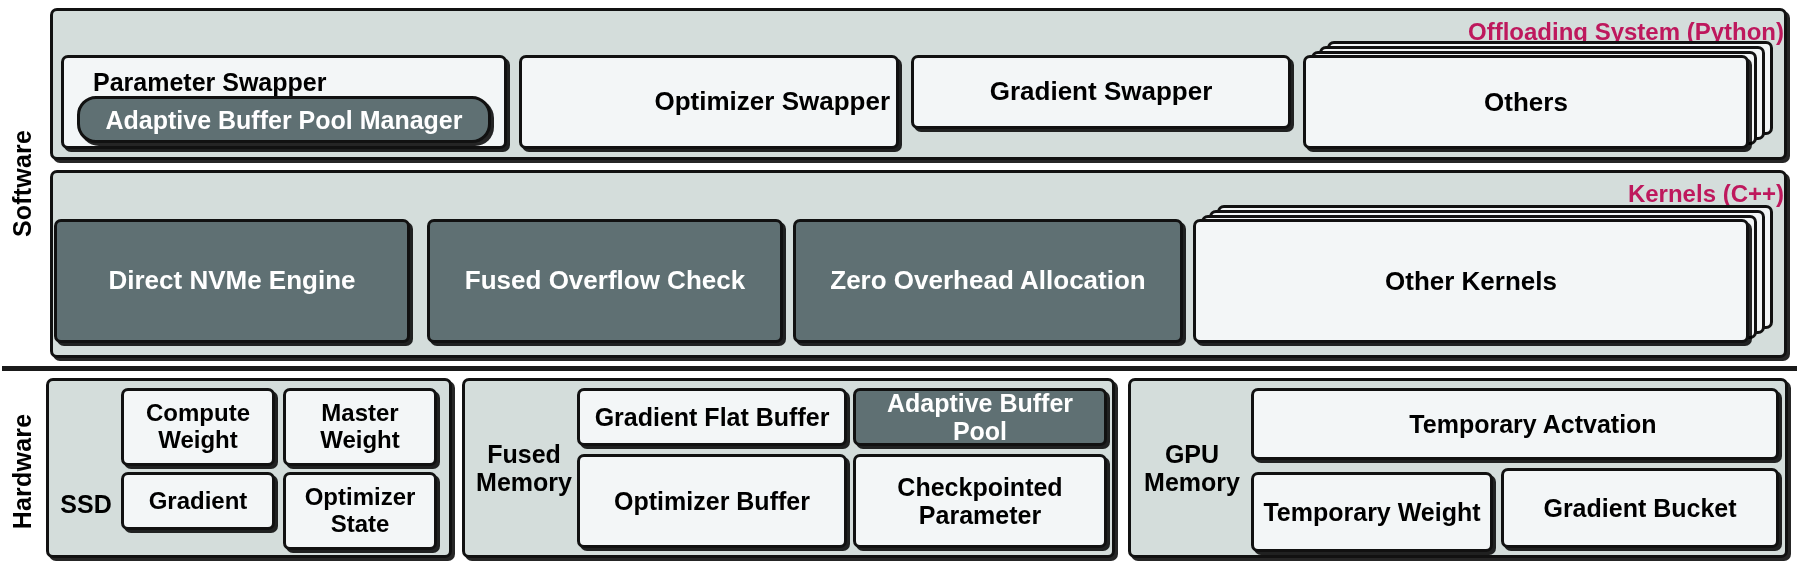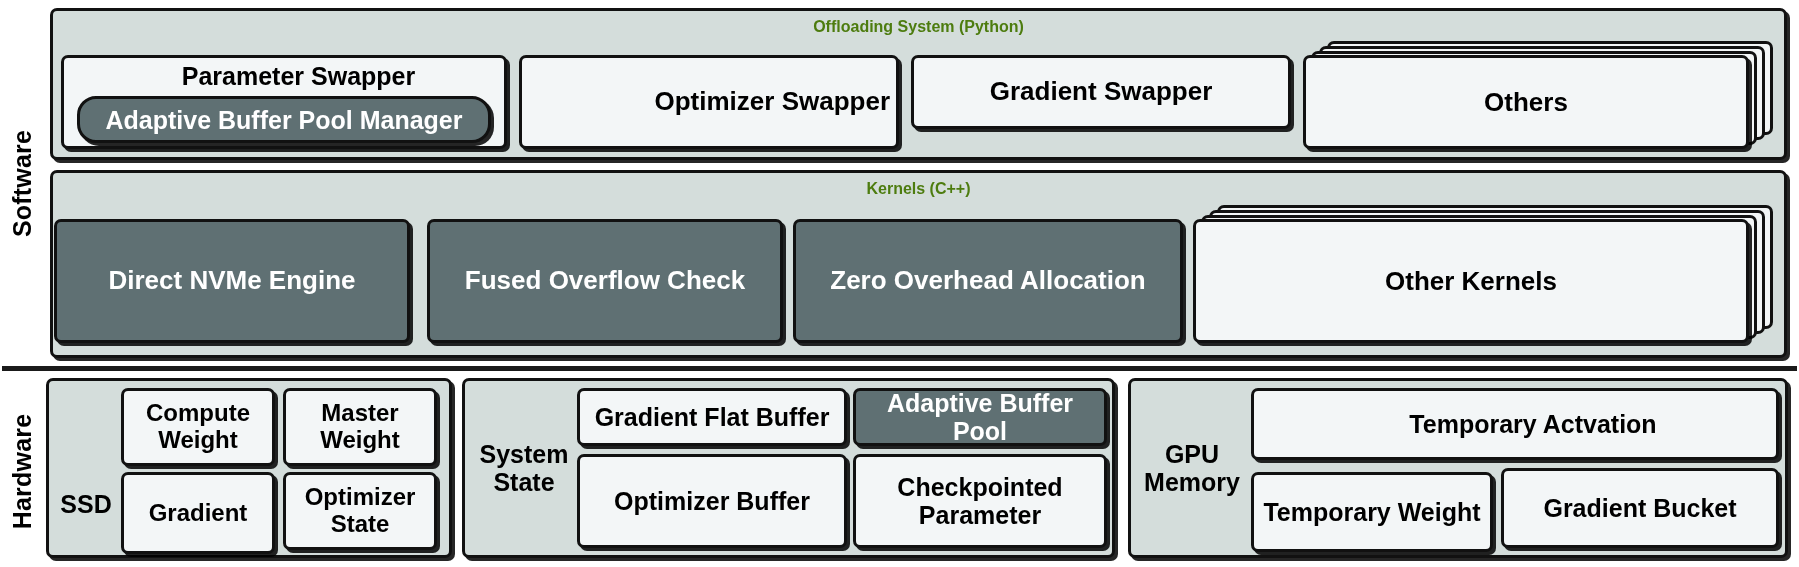--- a/index.html
+++ b/index.html
@@ -57,24 +57,24 @@
     box-sizing: border-box;
     background: #d4dddb;
     border: 3px solid #111;
     border-radius: 7px;
     box-shadow: 3px 3px 0 rgba(0,0,0,.85);
   }
   .panel-title {
     position: absolute;
     left: 0; right: 0;
     top: 7px;
-    text-align: center;
-    font-weight: bold;
-    font-size: 16px;
-    color: #4d7c0f;
+    text-align: right;
+    font-weight: bold;
+    font-size: 24px;
+    color: #be185d;
   }
 
   
   .box {
     position: absolute;
     box-sizing: border-box;
     border: 3px solid #111;
     border-radius: 7px;
     background: #f3f6f7;
     color: #000;
@@ -145,21 +145,21 @@
   <div class="side-label" id="hw-label">
     <span>Hardware</span>
   </div>
 
   <div class="split-rule"></div>
 
   <div class="panel" style="left:50px; top:8px; width:1737px; height:152px;">
     <div class="panel-title">Offloading System (Python)</div>
 
     <div class="box" style="left:8px; top:44px; width:446px; height:94px; display:block;">
-      <div class="fs25" style="text-align:center; padding-top:4px;margin-left:29px;">Parameter Swapper</div>
+      <div class="fs25" style="text-align:left; padding-top:10px;margin-left:29px;">Parameter Swapper</div>
       <div class="box dark" style="left:13px; top:38px; width:414px; height:47px;border-radius:19px;">
         <span class="label fs25">Adaptive Buffer Pool Manager</span>
       </div>
     </div>
 
     <div class="box" style="left:466px; top:44px; width:380px; height:94px;justify-content:flex-end;">
       <span class="label fs26">Optimizer Swapper</span>
     </div>
 
     <div class="box" style="left:858px; top:44px; width:380px; height:74px;">
@@ -203,30 +203,30 @@
 
   <div class="panel" style="left:46px; top:378px; width:406px; height:180px;">
     <div class="grp-label" style="left:4px; top:0; width:66px; height:174px;margin-top:36px;">SSD</div>
 
     <div class="box" style="left:72px; top:7px; width:154px; height:78px;">
       <span class="label fs24">Compute Weight</span>
     </div>
     <div class="box" style="left:234px; top:7px; width:154px; height:78px;">
       <span class="label fs24">Master Weight</span>
     </div>
-    <div class="box" style="left:72px; top:91px; width:154px; height:82px;">
+    <div class="box" style="left:72px; top:91px; width:154px; height:58px;">
       <span class="label fs24">Gradient</span>
     </div>
     <div class="box" style="left:234px; top:91px; width:154px; height:78px;">
       <span class="label fs24">Optimizer State</span>
     </div>
   </div>
 
   <div class="panel" style="left:462px; top:378px; width:653px; height:180px;">
-    <div class="grp-label" style="left:4px; top:0; width:110px; height:174px;">System State</div>
+    <div class="grp-label" style="left:4px; top:0; width:110px; height:174px;">Fused Memory</div>
 
     <div class="box" style="left:112px; top:7px; width:270px; height:58px;">
       <span class="label fs25">Gradient Flat Buffer</span>
     </div>
     <div class="box dark" style="left:388px; top:7px; width:254px; height:58px;">
       <span class="label fs25">Adaptive Buffer Pool</span>
     </div>
     <div class="box" style="left:112px; top:73px; width:270px; height:94px;">
       <span class="label fs25">Optimizer Buffer</span>
     </div>

